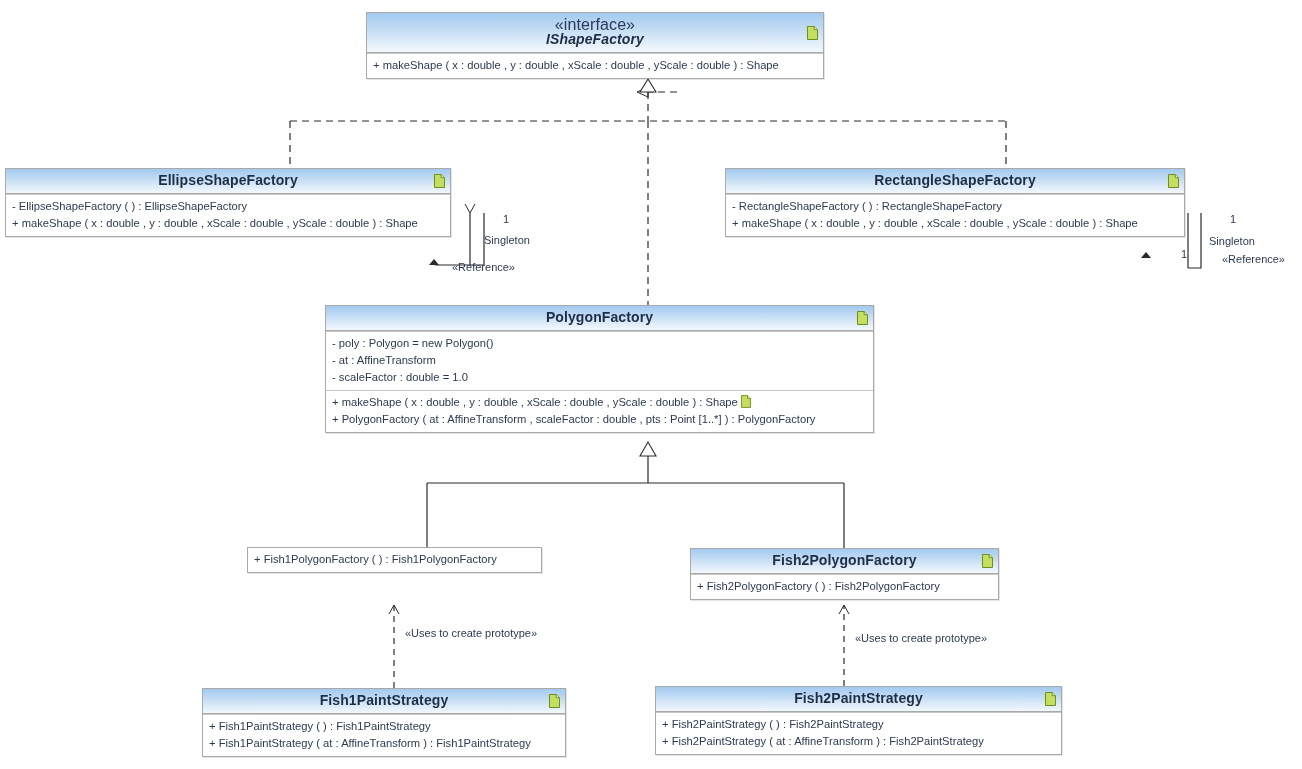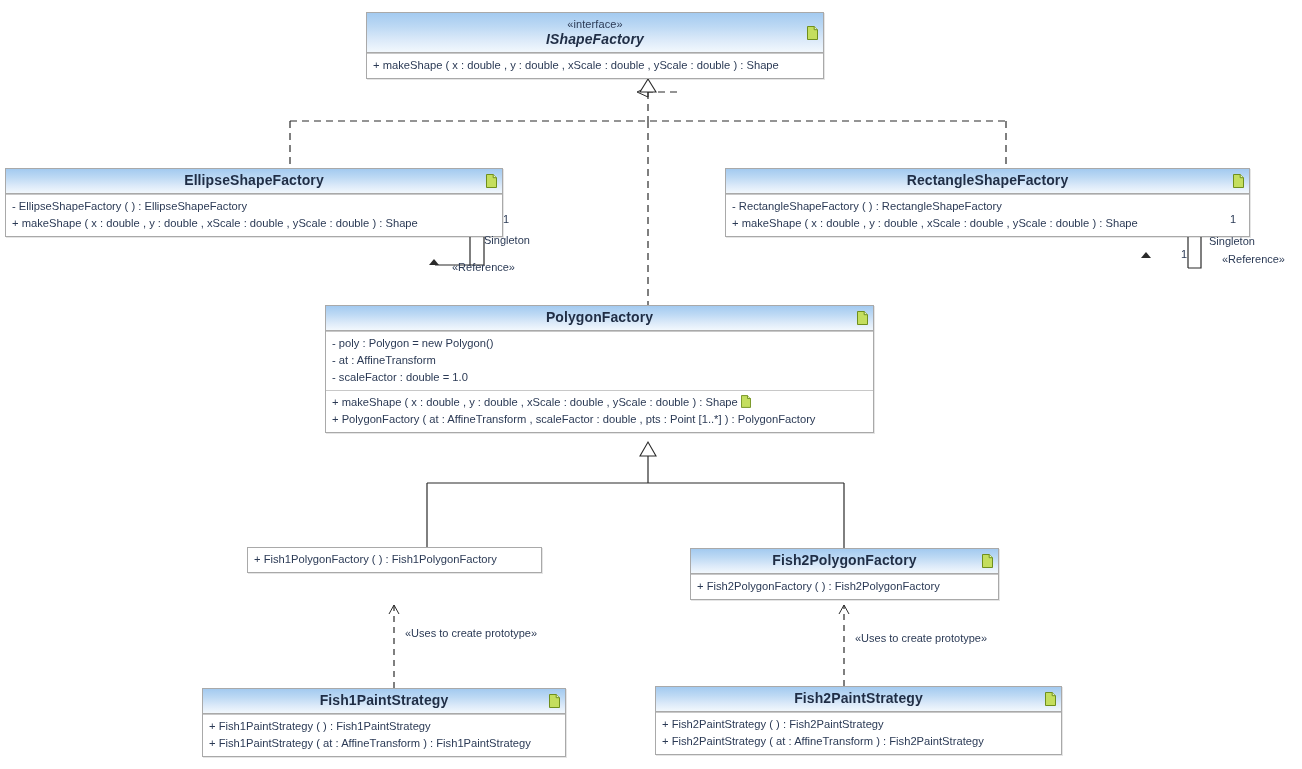--- a/index.html
+++ b/index.html
@@ -25,21 +25,21 @@
   .uml .hdr{
     position:relative;
     box-sizing:border-box;
     border-bottom:1px solid #a9a9a9;
     background:linear-gradient(to bottom,#a3caf0 0%,#bdd9f4 35%,#dceaf9 70%,#f2f8fd 100%);
     text-align:center;
     padding:4px 22px 5px 22px;
     line-height:15px;
   }
   .uml .hdr .stereo{
-    font-size:11px;font-weight:normal;font-style:normal;color:#2b3a55;
+    font-size:16px;font-weight:normal;font-style:normal;color:#2b3a55;
     display:block;letter-spacing:.1px;
   }
   .uml .hdr .cname{
     font-size:14px;font-weight:bold;color:#1f2d45;display:block;
     letter-spacing:.1px;
   }
   .uml .hdr .cname.iface{font-style:italic;}
   .uml .sect{
     box-sizing:border-box;
     padding:3px 6px 4px 6px;
@@ -145,37 +145,37 @@
             <path d="M0.5,0.5 H7.2 L10.5,3.7 V13.5 H0.5 Z" fill="#c4de5e" stroke="#6f8f1d" stroke-width="1"></path>
             <path d="M7.2,0.5 V3.7 H10.5" fill="#eaf5c2" stroke="#6f8f1d" stroke-width="1"></path>
           </svg>
       </span>
     </div>
     <div class="sect">
       <div class="row">+ makeShape ( x : double ,  y : double ,  xScale : double ,  yScale : double  ) : Shape</div>
     </div>
   </div>
 
-  <div class="uml" style="left:5px;top:168px;width:498px;">
+  <div class="uml" style="left:5px;top:168px;width:446px;">
     <div class="hdr">
       <span class="cname">EllipseShapeFactory</span>
       <span class="noteicon">
         <svg viewBox="0 0 11 14" width="11" height="14">
             <path d="M0.5,0.5 H7.2 L10.5,3.7 V13.5 H0.5 Z" fill="#c4de5e" stroke="#6f8f1d" stroke-width="1"></path>
             <path d="M7.2,0.5 V3.7 H10.5" fill="#eaf5c2" stroke="#6f8f1d" stroke-width="1"></path>
           </svg>
       </span>
     </div>
     <div class="sect">
       <div class="row">- EllipseShapeFactory ( ) : EllipseShapeFactory</div>
       <div class="row">+ makeShape ( x : double ,  y : double ,  xScale : double ,  yScale : double  ) : Shape</div>
     </div>
   </div>
 
-  <div class="uml" style="left:725px;top:168px;width:525px;">
+  <div class="uml" style="left:725px;top:168px;width:460px;">
     <div class="hdr">
       <span class="cname">RectangleShapeFactory</span>
       <span class="noteicon">
         <svg viewBox="0 0 11 14" width="11" height="14">
             <path d="M0.5,0.5 H7.2 L10.5,3.7 V13.5 H0.5 Z" fill="#c4de5e" stroke="#6f8f1d" stroke-width="1"></path>
             <path d="M7.2,0.5 V3.7 H10.5" fill="#eaf5c2" stroke="#6f8f1d" stroke-width="1"></path>
           </svg>
       </span>
     </div>
     <div class="sect">

